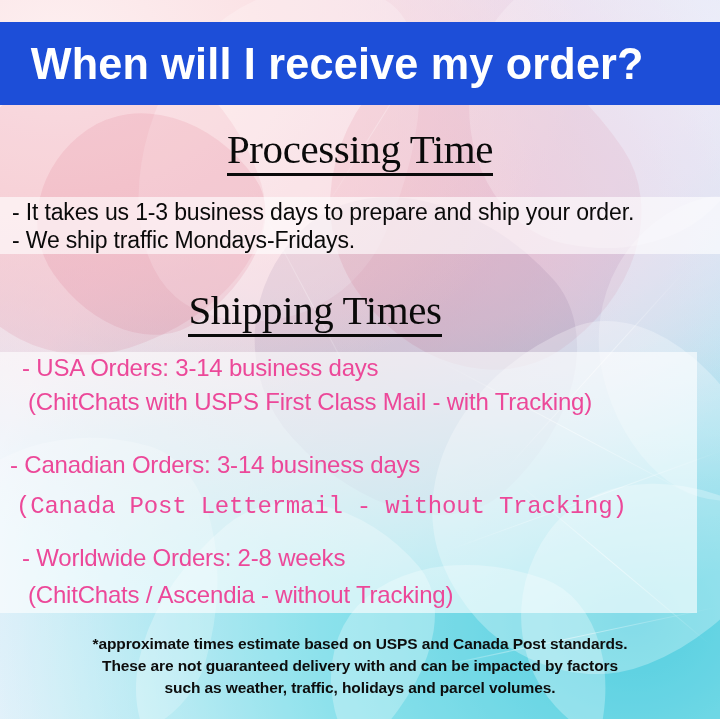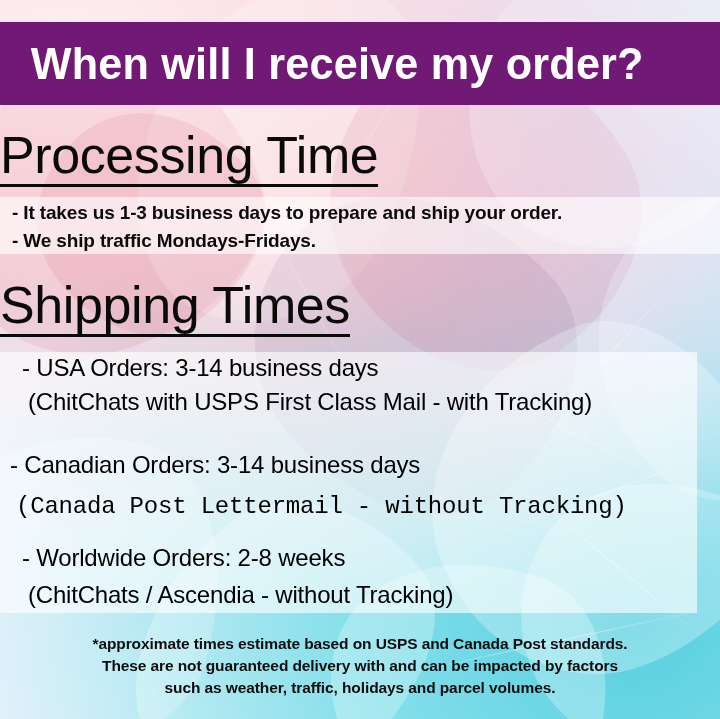--- a/index.html
+++ b/index.html
@@ -68,21 +68,21 @@
   .v4 { left:400px; top:640px; width:320px; transform:rotate(-12deg); }
   .v5 { left:460px; top:370px; width:270px; transform:rotate(-48deg); }
   .v6 { left:180px; top:300px; width:260px; transform:rotate(62deg); opacity:.6; }
   .v7 { left:260px; top:120px; width:240px; transform:rotate(-58deg); opacity:.6; }
 
   
   .header-band {
     position:absolute;
     left:0; top:22px;
     width:720px; height:83px;
-    background:#701a75;
+    background:#1d4ed8;
     display:flex; align-items:center;
     z-index:5;
   }
   .header-title {
     color:#ffffff;
     font-family:"Liberation Sans", sans-serif;
     font-size:45px;
     font-weight:700;
     letter-spacing:0.2px;
     padding-left:32px;
@@ -93,65 +93,66 @@
 
   
   .content {
     position:absolute;
     left:0; top:105px;
     width:720px; height:614px;
     z-index:4;
   }
 
   .section-heading {
+    text-align:center;
     color:#0a0a0a;
-    font-family:Liberation Sans, sans-serif;
+    font-family:Liberation Serif, serif;
     font-weight:400;
-    font-size:52px;
+    font-size:41px;
     line-height:1.0;
     letter-spacing:-0.4px;
   }
   .section-heading .ul {
     display:inline-block;
     border-bottom:3px solid #0a0a0a;
     padding-bottom:3px;
   }
 
   #processing-heading { position:absolute; left:0; top:24px;  width:720px; }
-  #shipping-heading   { position:absolute; left:0; top:174px; width:630px; }
+  #shipping-heading   { position:absolute; left:0; top:185px; width:630px; }
 
   
   .panel {
     position:absolute;
     background:rgba(255,255,255,0.62);
   }
   #processing-panel {
     left:0; top:92px; width:720px; height:57px;
   }
   #shipping-panel {
     left:0; top:247px; width:697px; height:261px;
   }
 
   .body-line {
     position:absolute;
     color:#0a0a0a;
     font-family:"Liberation Sans", sans-serif;
-    font-weight:700;
-    font-size:19px;
+    font-weight:400;
+    font-size:23px;
     line-height:27px;
     white-space:nowrap;
     letter-spacing:-0.15px;
   }
 
   .proc-l1 { left:12px; top:94px;  }
   .proc-l2 { left:12px; top:122px; }
 
   .ship-line {
     position:absolute;
-    color:#000000;
+    color:#ec4899;
     font-family:"Liberation Sans", sans-serif;
     font-weight:400;
     font-size:24px;
     line-height:30px;
     white-space:nowrap;
     letter-spacing:-0.2px;
   }
   .s1a { left:22px; top:248px; }
   .s1b { left:28px; top:282px; }
   .s2a { left:10px; top:345px; }

